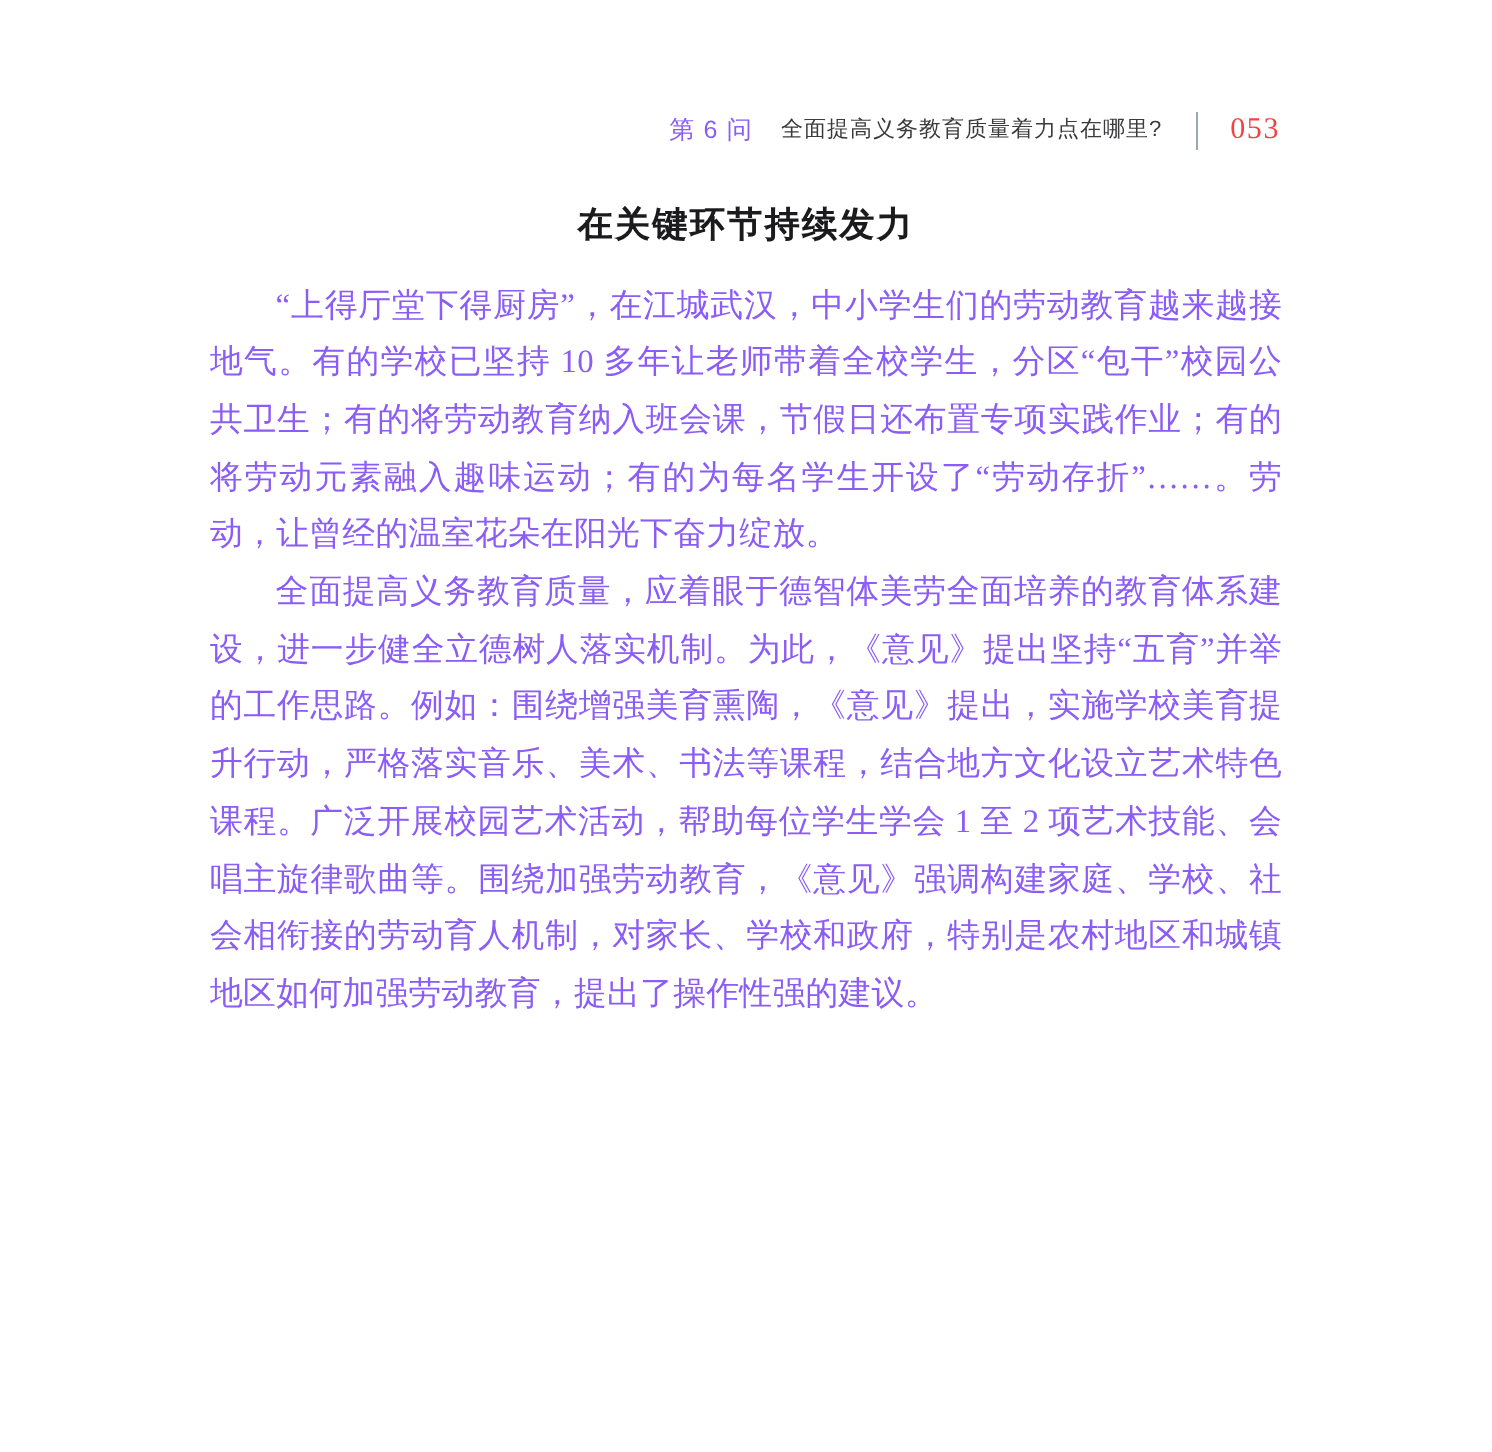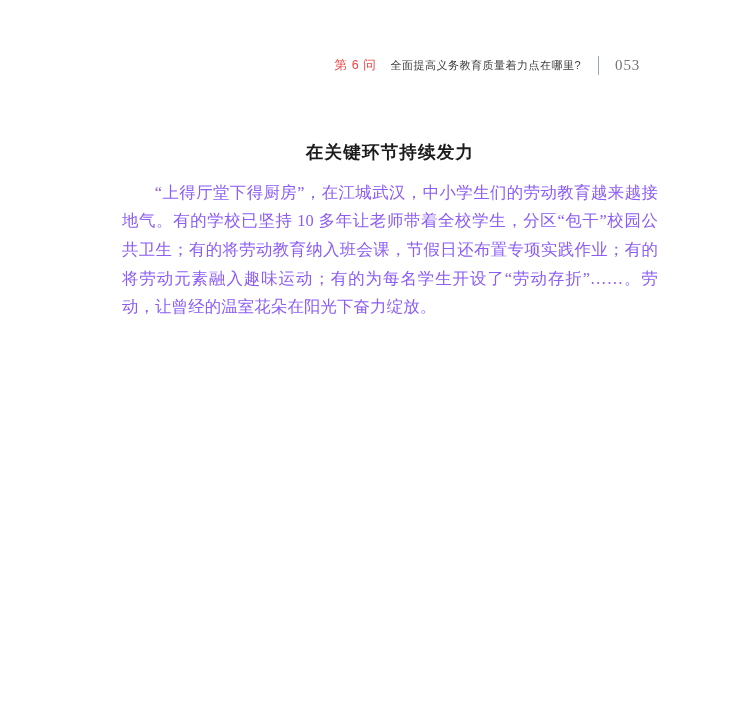--- a/index.html
+++ b/index.html
@@ -32,21 +32,21 @@
     height: 26px;
     display: flex;
     align-items: center;
     justify-content: flex-end;
     gap: 0px;
   }
   .hdr-qno {
     font-family: "Liberation Sans", "DejaVu Sans", sans-serif;
     font-size: 12.5px;
     letter-spacing: 0.6px;
-    color: #ef4444;
+    color: #8b5cf6;
     white-space: nowrap;
     line-height: 1;
   }
   .hdr-title {
     font-family: "Liberation Sans", "DejaVu Sans", sans-serif;
     font-size: 11px;
     letter-spacing: 0.5px;
     color: #3b3b3d;
     white-space: nowrap;
     margin-left: 14px;
@@ -57,32 +57,31 @@
     height: 19px;
     background: #9aa7b5;
     margin-left: 17px;
     margin-right: 16px;
     flex: 0 0 1px;
   }
   .hdr-pageno {
     font-family: "Liberation Serif", "DejaVu Serif", serif;
     font-size: 15px;
     letter-spacing: 0.8px;
-    color: #737373;
+    color: #ef4444;
     white-space: nowrap;
     line-height: 1;
   }
 
   
   .content {
     position: absolute;
-    left: 122px;
+    left: 105px;
     top: 100px;
     width: 536px;
-    margin-top: 40px;
   }
 
   .section-title {
     text-align: center;
     font-family: "Liberation Sans", "DejaVu Sans", sans-serif;
     font-weight: bold;
     font-size: 17.5px;
     letter-spacing: 1.2px;
     color: #1b1b1d;
     margin: 0 0 14px 0;
@@ -113,16 +112,17 @@
     <span class="hdr-pageno">053</span>
   </div>
 
   <div class="content">
 
     <h1 class="section-title">在关键环节持续发力</h1>
 
     <p class="para">“上得厅堂下得厨房”，在江城武汉，中小学生们的劳动教育越来越接地气。有的学校已坚持 10 多年让老师带着全校学生，分区“包干”校园公共卫生；有的将劳动教育纳入班会课，节假日还布置专项实践作业；有的将劳动元素融入趣味运动；有的为每名学生开设了“劳动存折”……。劳动，让曾经的温室花朵在阳光下奋力绽放。</p>
 
 
+    <p class="para">全面提高义务教育质量，应着眼于德智体美劳全面培养的教育体系建设，进一步健全立德树人落实机制。为此，《意见》提出坚持“五育”并举的工作思路。例如：围绕增强美育熏陶，《意见》提出，实施学校美育提升行动，严格落实音乐、美术、书法等课程，结合地方文化设立艺术特色课程。广泛开展校园艺术活动，帮助每位学生学会 1 至 2 项艺术技能、会唱主旋律歌曲等。围绕加强劳动教育，《意见》强调构建家庭、学校、社会相衔接的劳动育人机制，对家长、学校和政府，特别是农村地区和城镇地区如何加强劳动教育，提出了操作性强的建议。</p>
 
   </div>
 
 </div>
 
 </body></html>

